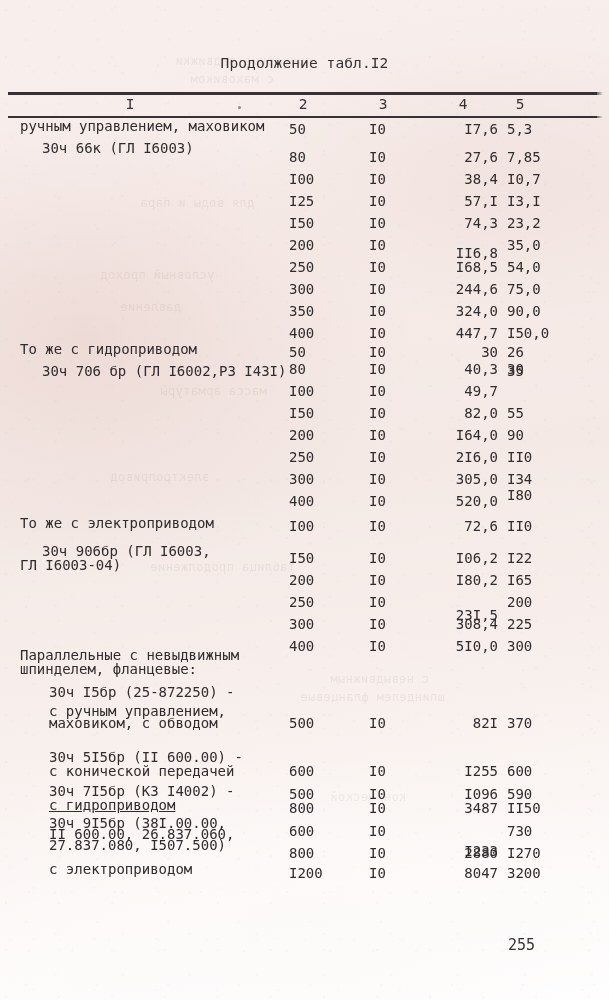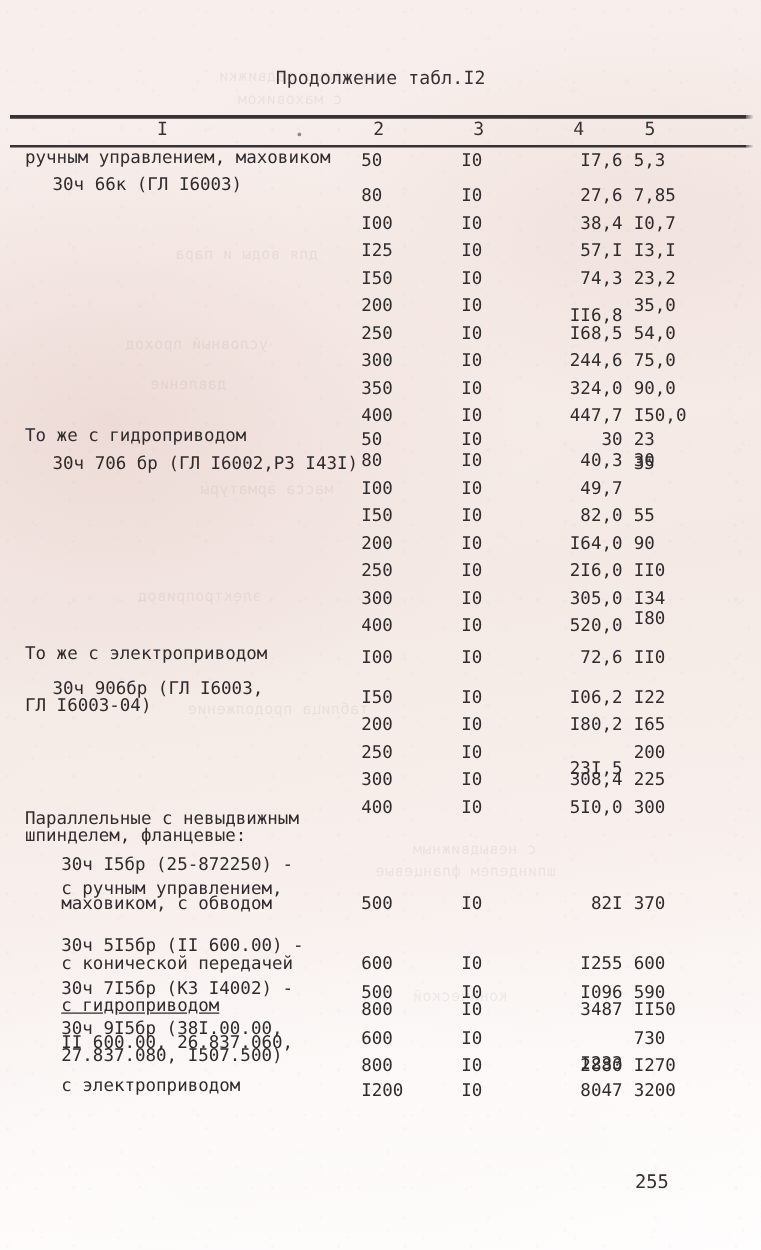--- a/index.html
+++ b/index.html
@@ -215,21 +215,21 @@
         <div class="cell c5" style="top: 304px;">90,0</div>
         <div class="cell c2" style="top: 326px;">400</div>
         <div class="cell c3" style="top: 326px;">I0</div>
         <div class="cell c4" style="top: 326px;">447,7</div>
         <div class="cell c5" style="top: 326px;">I50,0</div>
         <div class="label " style="top: 342px;">То же с гидроприводом</div>
         <div class="label ind1" style="top: 364px;">30ч 706 бр (ГЛ I6002,РЗ I43I)</div>
         <div class="cell c2" style="top: 345px;">50</div>
         <div class="cell c3" style="top: 345px;">I0</div>
         <div class="cell c4" style="top: 345px;">30</div>
-        <div class="cell c5" style="top: 345px;">23</div>
+        <div class="cell c5" style="top: 345px;">26</div>
         <div class="cell c2" style="top: 362px;">80</div>
         <div class="cell c3" style="top: 362px;">I0</div>
         <div class="cell c4" style="top: 362px;">40,3</div>
         <div class="cell c5" style="top: 362px;">30</div>
         <div class="cell c2" style="top: 384px;">I00</div>
         <div class="cell c3" style="top: 384px;">I0</div>
         <div class="cell c4" style="top: 384px;">49,7</div>
         <div class="cell c5" style="top: 364px;">35</div>
         <div class="cell c2" style="top: 406px;">I50</div>
         <div class="cell c3" style="top: 406px;">I0</div>

